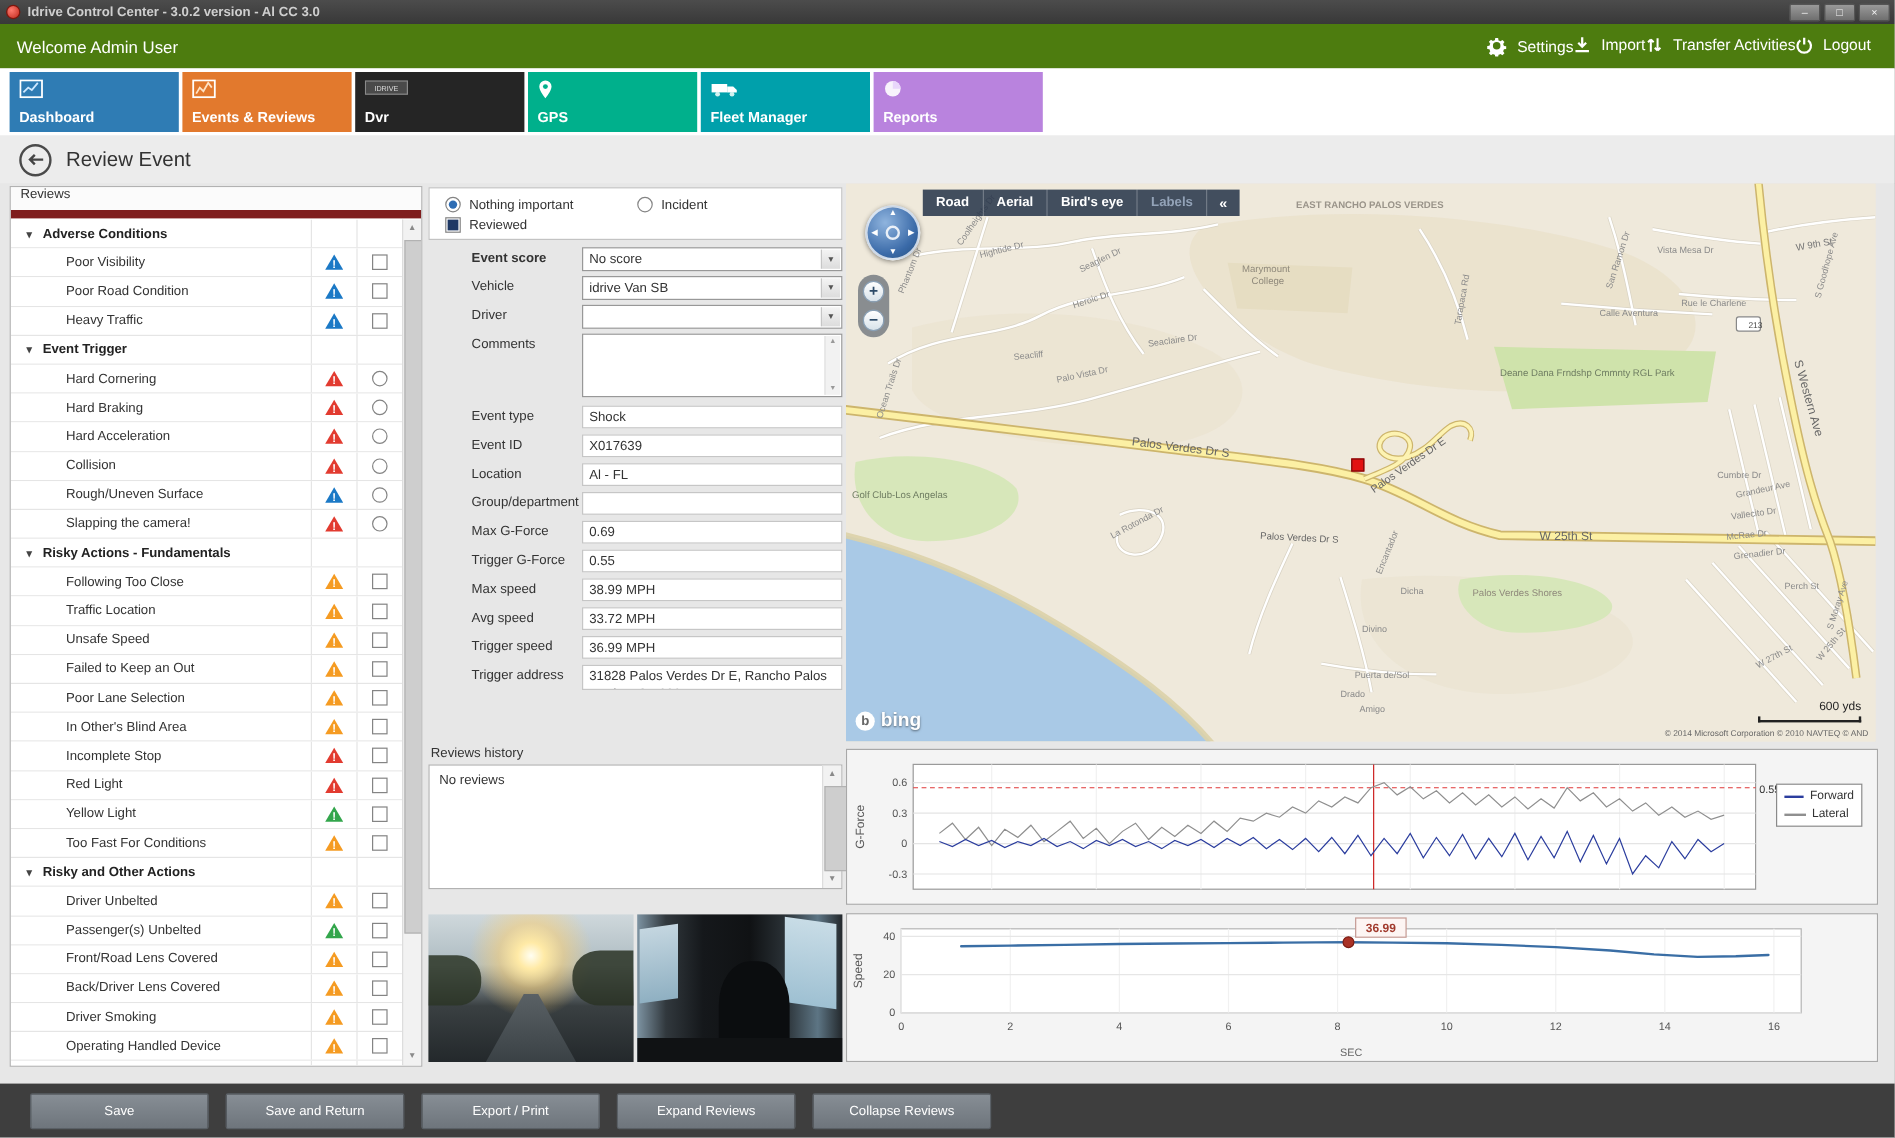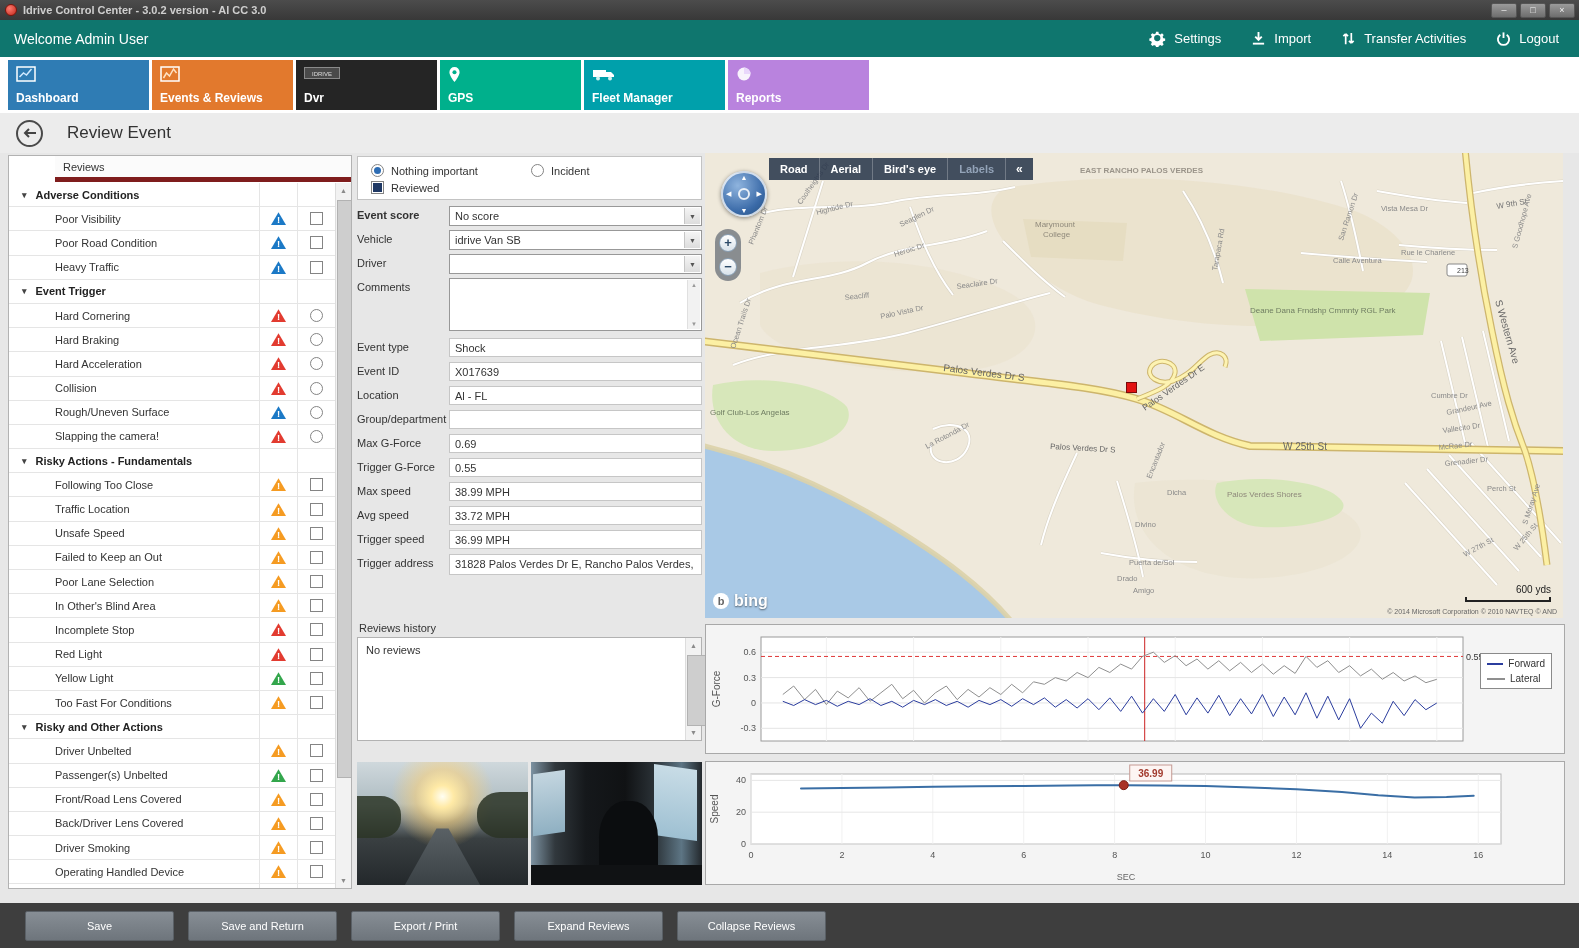--- a/index.html
+++ b/index.html
@@ -12,45 +12,45 @@
   .titlebar{position:absolute;left:0;top:0;right:0;height:20px;background:linear-gradient(#4c4c4c,#383838);
     display:flex;align-items:center;padding-left:5px;}
   .app-icon{width:12px;height:12px;border-radius:50%;background:radial-gradient(circle at 35% 35%,#ff7a6e,#c0281c);
     border:1px solid #7d150c;margin-right:6px;flex:none;}
   .titlebar .title{color:#cfcfcf;font-size:11px;font-weight:bold;}
   .win-controls{margin-left:auto;display:flex;gap:3px;padding-right:4px;}
   .win-btn{width:26px;height:15px;background:linear-gradient(#9a9a9a,#6e6e6e);border:1px solid #555;
     color:#f0f0f0;font-size:9px;line-height:13px;text-align:center;border-radius:2px;cursor:pointer;}
 
   
-  .welcome-bar{position:absolute;left:0;top:20px;right:0;height:37px;background:#0f766e;display:flex;align-items:center;}
+  .welcome-bar{position:absolute;left:0;top:20px;right:0;height:37px;background:#4d7c0f;display:flex;align-items:center;}
   .welcome-text{color:#fff;font-size:14px;padding-left:14px;}
-  .top-actions{margin-left:auto;display:flex;align-items:center;gap:30px;padding-right:20px;}
+  .top-actions{margin-left:auto;display:flex;align-items:flex-start;padding-right:20px;}
   .top-action{display:flex;align-items:center;gap:8px;color:#fff;font-size:13px;cursor:pointer;}
   .top-action .icon{display:flex;}
 
   
   .tab-bar{position:absolute;left:0;top:57px;right:0;height:56px;background:#fff;display:flex;gap:3px;
     padding:3px 0 0 8px;}
   .tab{width:141px;height:50px;position:relative;color:#fff;cursor:pointer;flex:none;}
   .tab .tab-icon{position:absolute;left:8px;top:6px;}
   .tab .tab-label{position:absolute;left:8px;bottom:5px;font-size:12px;font-weight:bold;white-space:nowrap;}
 
   
   .page-header{position:absolute;left:0;top:113px;right:0;height:40px;background:#ececec;display:flex;align-items:center;}
   .back-button{width:27px;height:27px;border-radius:50%;border:2px solid #4a4a4a;margin-left:16px;cursor:pointer;
     display:flex;align-items:center;justify-content:center;background:#ececec;flex:none;}
-  .page-title{font-size:17px;color:#333;margin-left:24px;}
+  .page-title{font-size:17px;color:#333;margin-left:12px;}
 
   .content-bg{position:absolute;left:0;top:153px;right:0;height:750px;background:#e7e7e7;}
 
   
   .tree-panel{position:absolute;left:8px;top:155px;width:344px;height:734px;background:#fff;
     border:1px solid #b2b2b2;overflow:hidden;}
-  .tree-header{height:26px;display:flex;align-items:center;border-bottom:5px solid #7f1d1d;background:#fbfbfb;margin-left:46px;}
+  .tree-header{height:26px;display:flex;align-items:flex-start;border-bottom:7px solid #7f1d1d;background:#fbfbfb;}
   .tree-header .cell-label{display:flex;align-items:center;padding-left:8px;}
   .tree-body{position:absolute;left:0;top:27px;right:16px;bottom:0;overflow:hidden;}
   .tree-row{height:24.2px;display:flex;align-items:stretch;border-bottom:1px solid #e5e5e5;background:#fff;}
   .cell-label{flex:1;display:flex;align-items:center;overflow:hidden;white-space:nowrap;padding-left:46px;}
   .tree-row.group .cell-label{padding-left:13px;font-weight:bold;color:#222;}
   .expander{margin-right:9px;font-size:9px;color:#444;}
   .cell-icon,.cell-ctrl{width:38px;flex:none;border-left:1px solid #e5e5e5;display:flex;align-items:center;justify-content:center;}
   .checkbox{width:13px;height:13px;border:1px solid #848484;background:#fff;display:inline-block;flex:none;}
   .checkbox.checked::after{content:"";display:block;width:9px;height:9px;margin:1px;background:#1f3864;}
   .radio{width:13px;height:13px;border:1px solid #848484;border-radius:50%;background:#fff;display:inline-block;flex:none;}
@@ -64,21 +64,21 @@
   
   .status-box{position:absolute;left:357px;top:156px;width:345px;height:44px;background:#fff;border:1px solid #c3c3c3;}
   .class-grid{display:grid;grid-template-columns:160px 1fr;grid-auto-rows:17px;padding:5px 0 0 13px;}
   .class-opt{display:flex;align-items:center;gap:7px;cursor:pointer;}
 
   
   .event-form{position:absolute;left:357px;top:206px;width:345px;}
   .form-row{display:flex;align-items:flex-start;height:24px;}
   .form-row.tall{height:60px;}
   .form-row.tall2{height:44px;}
-  .form-label{width:92px;flex:none;padding-top:3px;color:#333;}
+  .form-label{width:92px;flex:none;padding-top:3px;color:#333;margin-left:36px;}
   .form-label.bold{font-weight:bold;}
   .form-ctrl{flex:1;position:relative;}
   .combo{height:20px;border:1px solid #989898;background:#fff;position:relative;padding:3px 20px 0 5px;cursor:pointer;}
   .combo-arrow{position:absolute;right:1px;top:1px;bottom:1px;width:16px;background:linear-gradient(#f4f4f4,#dcdcdc);
     border-left:1px solid #c6c6c6;color:#555;font-size:7px;text-align:center;line-height:17px;}
   .textbox{height:19px;border:1px solid #c6c6c6;background:#fff;padding:3px 5px 0;white-space:nowrap;overflow:hidden;}
   .textbox.multi{height:21px;white-space:normal;line-height:1.35;padding-top:2px;}
   .ta{height:53px;border:1px solid #989898;background:#fff;position:relative;}
   .ta-scroll{position:absolute;top:1px;right:1px;bottom:1px;width:13px;background:#f2f2f2;border-left:1px solid #e0e0e0;
     display:flex;flex-direction:column;justify-content:space-between;align-items:center;font-size:6px;color:#999;padding:2px 0;}

